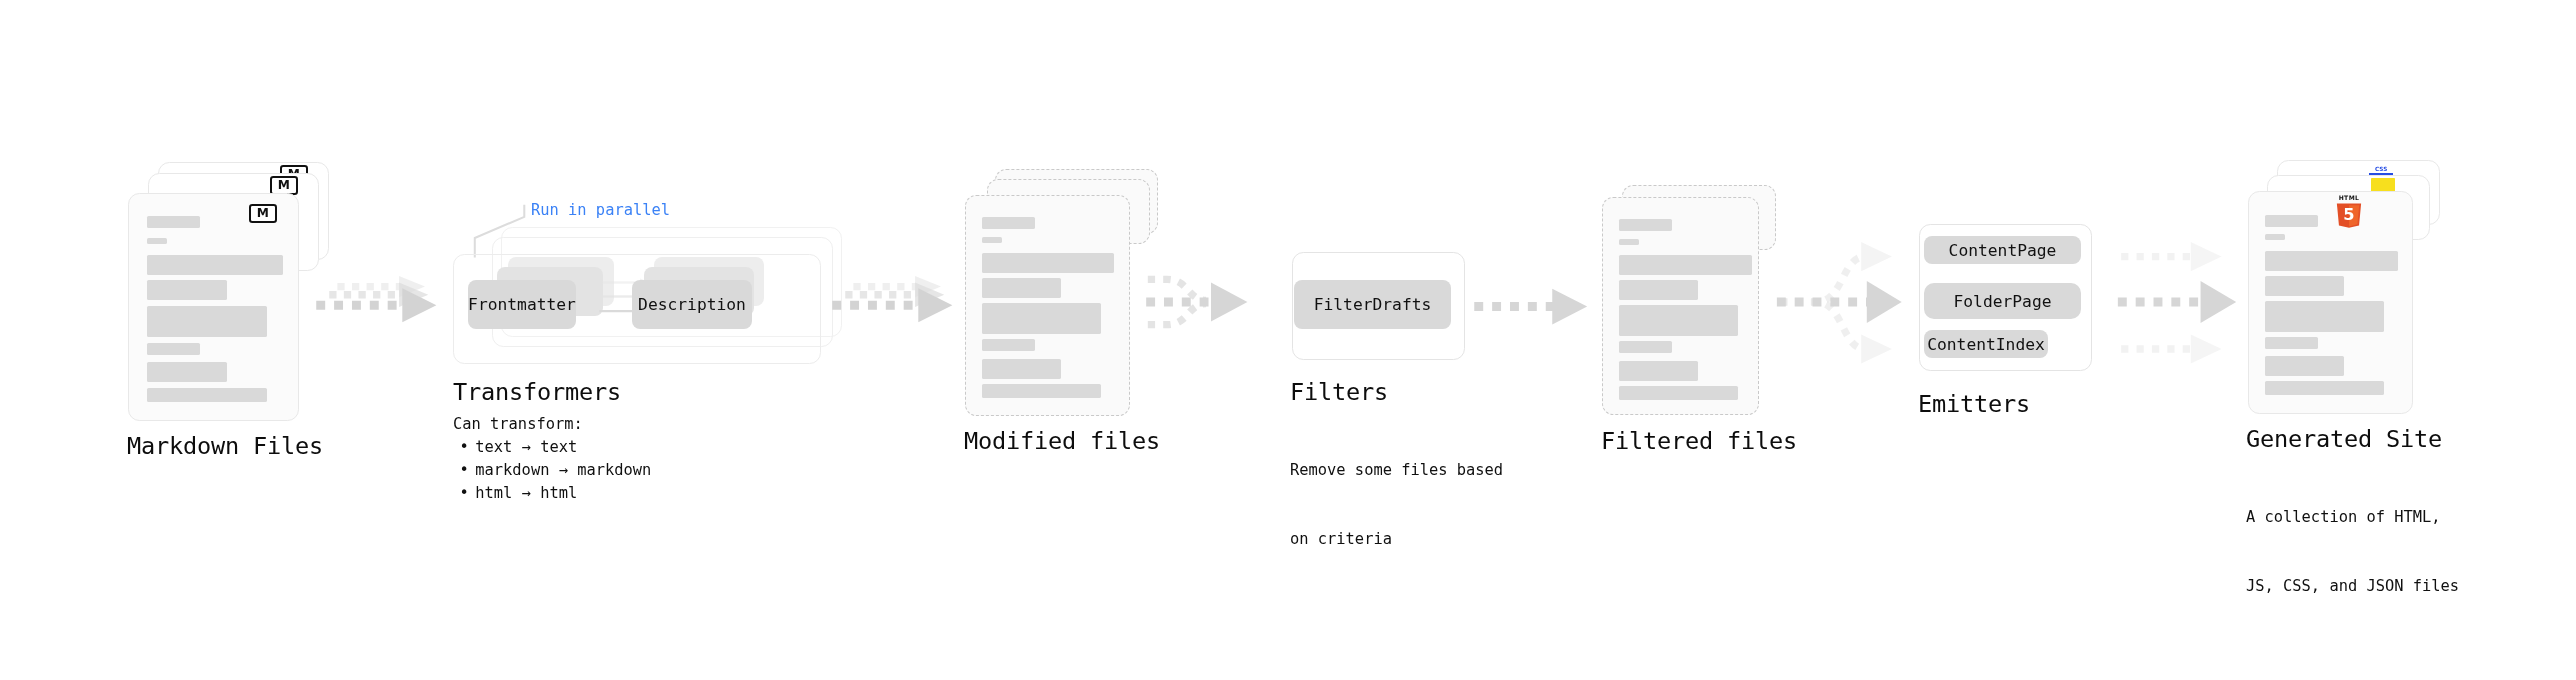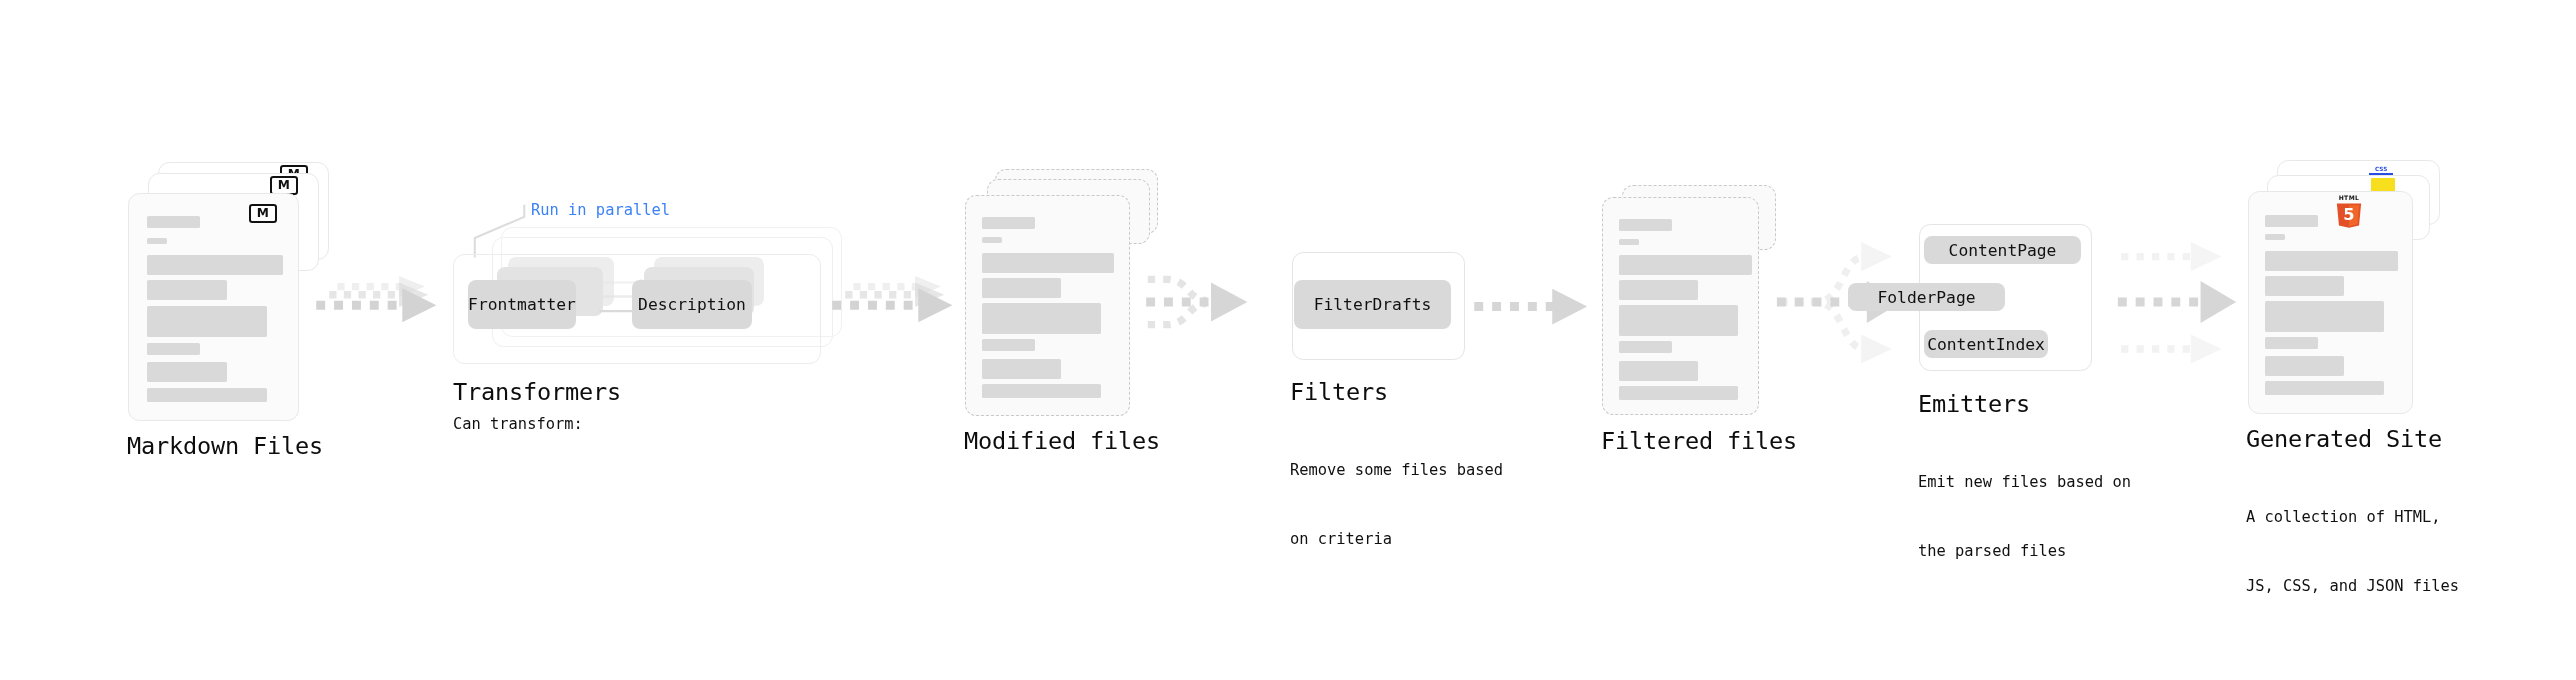--- a/index.html
+++ b/index.html
@@ -205,20 +205,25 @@
     <span>Frontmatter</span>
   </div>
   <div class="chip" style="left:632px; top:280px; width:120px; height:49px;">
     <span>Description</span>
   </div>
 
   <div class="title" style="left:453px; top:378px;">Transformers</div>
 
   <div class="sub listed" style="left:453px; top:413px;">
     <div>Can transform:</div>
+    <ul>
+      <li>text → text</li>
+      <li>markdown → markdown</li>
+      <li>html → html</li>
+    </ul>
   </div>
 
   <svg class="abs" style="left:829px; top:276px;" width="138" height="61" viewBox="0 0 170 75">
     <g opacity="0.45">
       <line x1="30" y1="13" x2="112" y2="13" stroke="#dcdcdc" stroke-width="9" stroke-dasharray="9 9"></line>
       <polygon points="106,0 138,13 106,26" fill="#dcdcdc"></polygon>
     </g>
     <g opacity="0.7">
       <line x1="20" y1="23" x2="112" y2="23" stroke="#dcdcdc" stroke-width="9" stroke-dasharray="9 9"></line>
       <polygon points="106,8 142,23 106,38" fill="#dcdcdc"></polygon>
@@ -295,32 +300,28 @@
       <polygon points="110,130 148,148 110,166" fill="#ededed"></polygon>
     </g>
     <line x1="6" y1="90" x2="122" y2="90" stroke="#d6d6d6" stroke-width="11" stroke-dasharray="11 11"></line>
     <polygon points="117,64 160,90 117,116" fill="#d6d6d6"></polygon>
   </svg>
 
   <div class="plugin-box" style="left:1919px; top:224px; width:173px; height:147px;"></div>
   <div class="chip" style="left:1924px; top:236px; width:157px; height:28px;">
     <span>ContentPage</span>
   </div>
-  <div class="chip" style="left:1848px; top:283px; width:157px; height:28px;">
+  <div class="chip" style="left:1924px; top:283px; width:157px; height:36px;border-radius:10px;">
     <span>FolderPage</span>
   </div>
   <div class="chip" style="left:1924px; top:330px; width:124px; height:28px;">
     <span>ContentIndex</span>
   </div>
 
   <div class="title" style="left:1918px; top:390px;">Emitters</div>
-  <div class="sub" style="left:1918px; top:425px;">
-    <div>Emit new files based on</div>
-    <div>the parsed files</div>
-  </div>
 
   <svg class="abs" style="left:2113px; top:229px;" width="154" height="146" viewBox="0 0 190 180">
     <g opacity="0.55">
       <line x1="10" y1="34" x2="100" y2="34" stroke="#e9e9e9" stroke-width="9" stroke-dasharray="9 10"></line>
       <polygon points="96,16 134,34 96,52" fill="#ededed"></polygon>
     </g>
     <g opacity="0.55">
       <line x1="10" y1="148" x2="100" y2="148" stroke="#e9e9e9" stroke-width="9" stroke-dasharray="9 10"></line>
       <polygon points="96,130 134,148 96,166" fill="#ededed"></polygon>
     </g>

